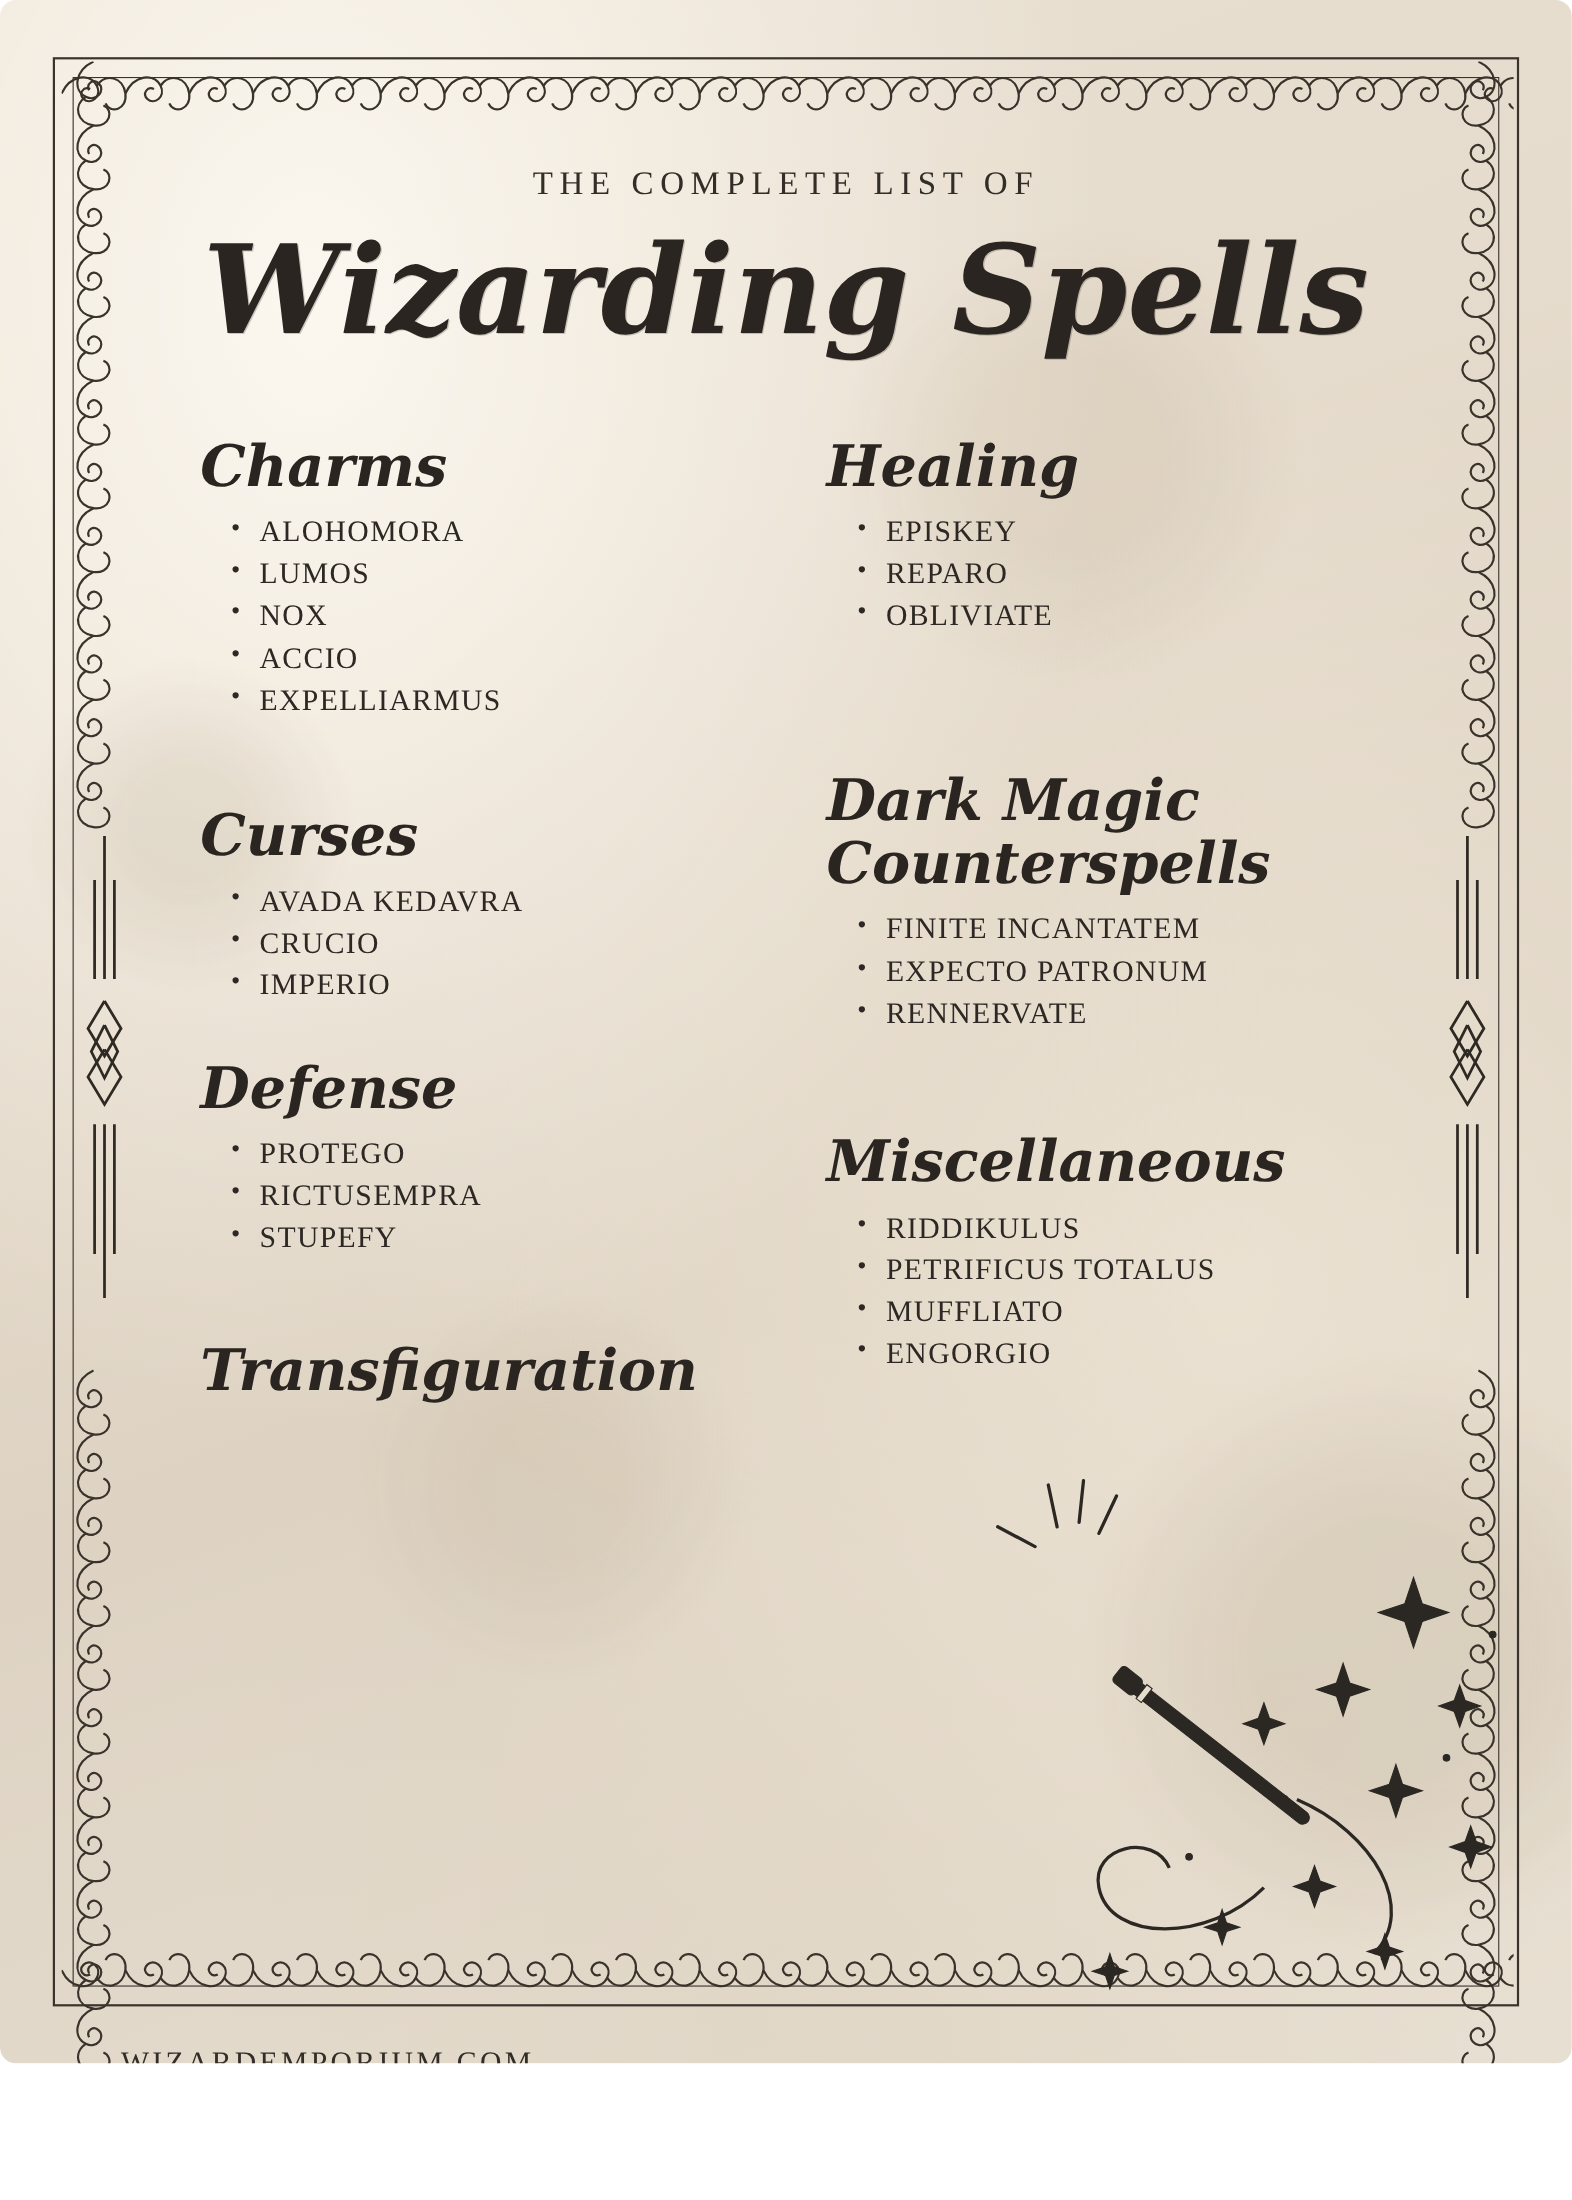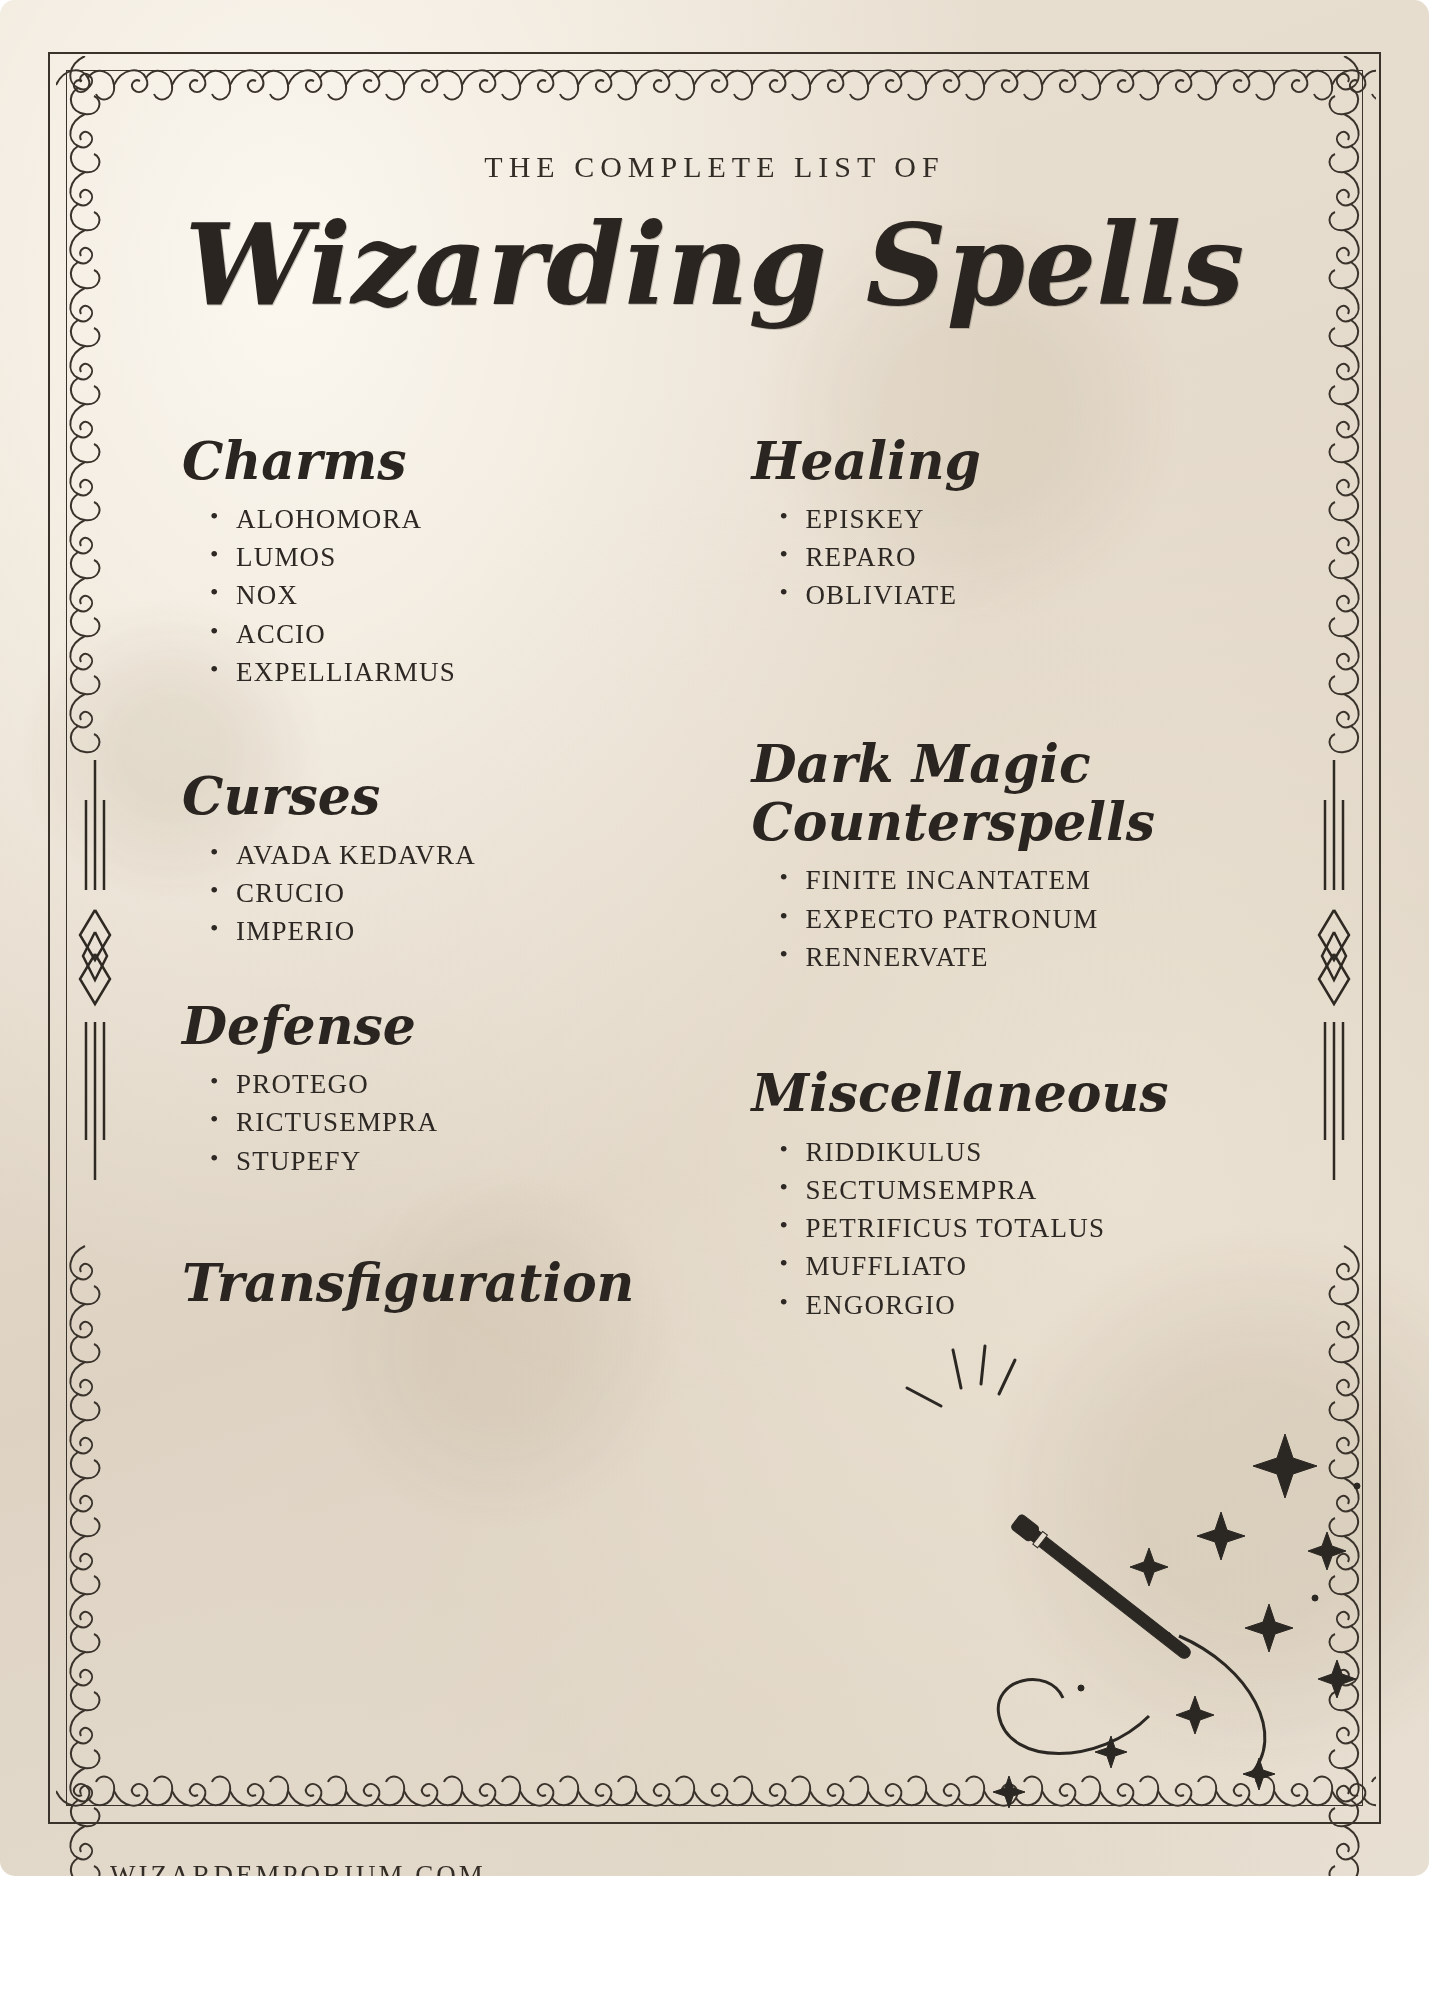--- a/index.html
+++ b/index.html
@@ -87,21 +87,21 @@
 
   .columns {
     display: flex;
     margin-top: 72px;
     gap: 36px;
   }
   .col { width: 50%; }
   .col.left { padding-left: 72px; box-sizing: border-box; }
   .col.right { padding-left: 18px; box-sizing: border-box; }
 
-  .section { margin-bottom: 44px; margin-top: 36px; }
+  .section { margin-bottom: 44px; }
   .section-title {
     font-family: "DejaVu Serif", serif;
     font-weight: bold;
     font-style: italic;
     font-size: 52px;
     line-height: 1.12;
     color: #2a2520;
     margin: 0 0 10px 0;
   }
   .section-title.two-line { font-size: 52px; }
@@ -379,21 +379,20 @@
             <li>FINITE INCANTATEM</li>
             <li>EXPECTO PATRONUM</li>
             <li>RENNERVATE</li>
           </ul>
         </div>
 
         <div class="section" style="margin-top:88px;">
           <h2 class="section-title">Miscellaneous</h2>
           <ul class="spells">
             <li>RIDDIKULUS</li>
-            <li>SECTUMSEMPRA</li>
             <li>PETRIFICUS TOTALUS</li>
             <li>MUFFLIATO</li>
             <li>ENGORGIO</li>
           </ul>
         </div>
 
       </div>
     </div>
   </div>
 

